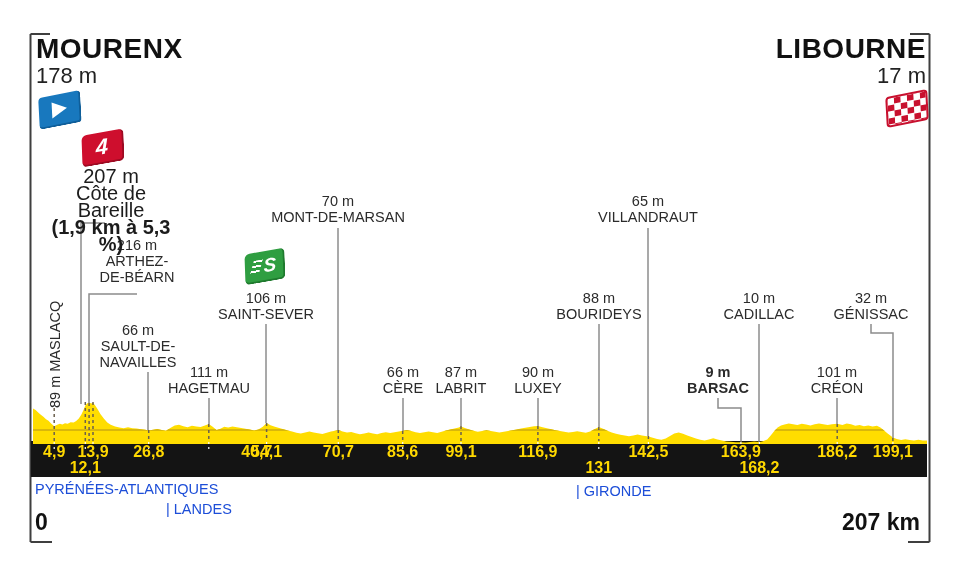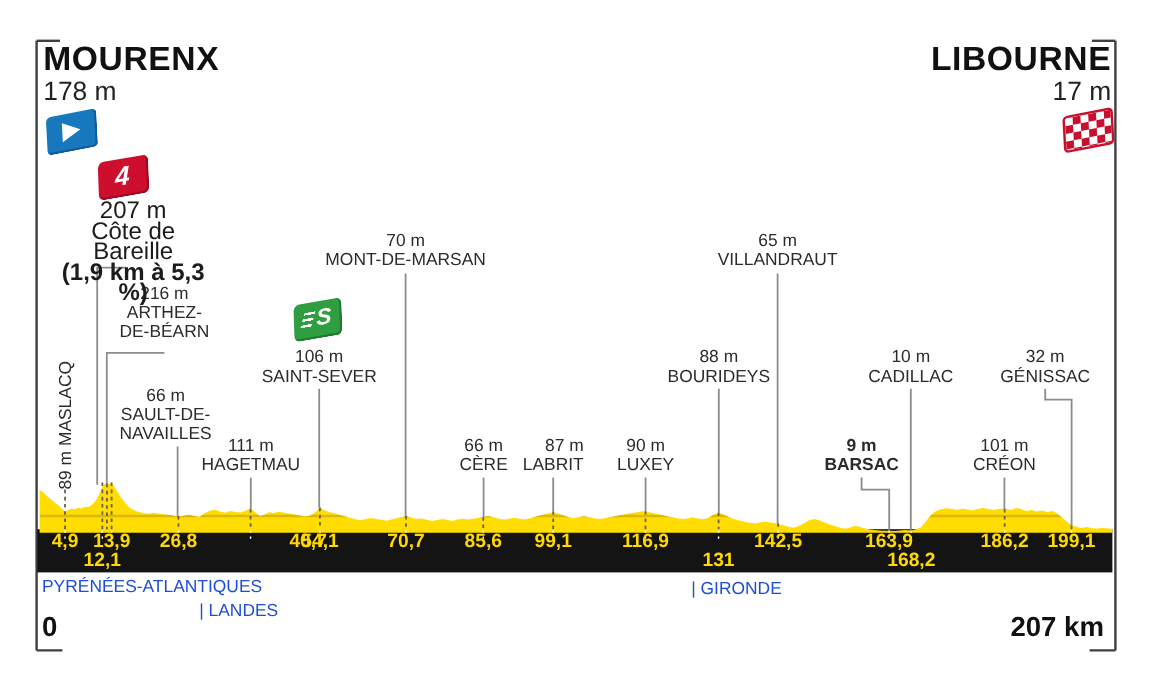--- a/index.html
+++ b/index.html
@@ -1,17 +1,17 @@
 <!DOCTYPE html>
 <html><head>
 <meta charset="utf-8">
 <style>
   html,body{margin:0;padding:0;background:#fff;}
   #stage{position:relative;width:960px;height:579px;background:#fff;overflow:hidden;
-         font-family:"Liberation Sans","DejaVu Sans",sans-serif;}
+         font-family:"Liberation Sans","DejaVu Sans",sans-serif;border-radius:17px;}
   #profile-svg{position:absolute;left:0;top:0;z-index:1;}
   .hdr{position:absolute;z-index:3;color:#111;}
   .hdr .name{font-size:28px;font-weight:700;letter-spacing:.5px;line-height:30px;}
   .hdr .elev{font-size:22px;font-weight:400;line-height:24px;color:#222;}
   #hdr-start{left:36px;top:34px;text-align:left;}
   #hdr-finish{right:34px;top:34px;text-align:right;}
   .flag{position:absolute;z-index:3;width:40px;height:30px;border-radius:4px;
         transform:skewY(-8deg) rotate(-3deg);}
   #start-flag{left:39px;top:94px;background:#1878BE;border-right:2px solid #0f5e99;border-bottom:2px solid #0f5e99;}
   #start-flag .tri{position:absolute;left:13px;top:7px;width:0;height:0;
@@ -160,21 +160,21 @@
         <div>SAINT-SEVER</div>
       </div>
       <div class="wp" style="left: 338px; top: 193px;">
         <div>70 m</div>
         <div>MONT-DE-MARSAN</div>
       </div>
       <div class="wp" style="left: 403px; top: 364px;">
         <div>66 m</div>
         <div>CÈRE</div>
       </div>
-      <div class="wp" style="left: 461px; top: 364px; text-align: right;">
+      <div class="wp" style="left: 461px; top: 364px;">
         <div>87 m</div>
         <div>LABRIT</div>
       </div>
       <div class="wp" style="left: 538px; top: 364px;">
         <div>90 m</div>
         <div>LUXEY</div>
       </div>
       <div class="wp" style="left: 599px; top: 290px;">
         <div>88 m</div>
         <div>BOURIDEYS</div>

